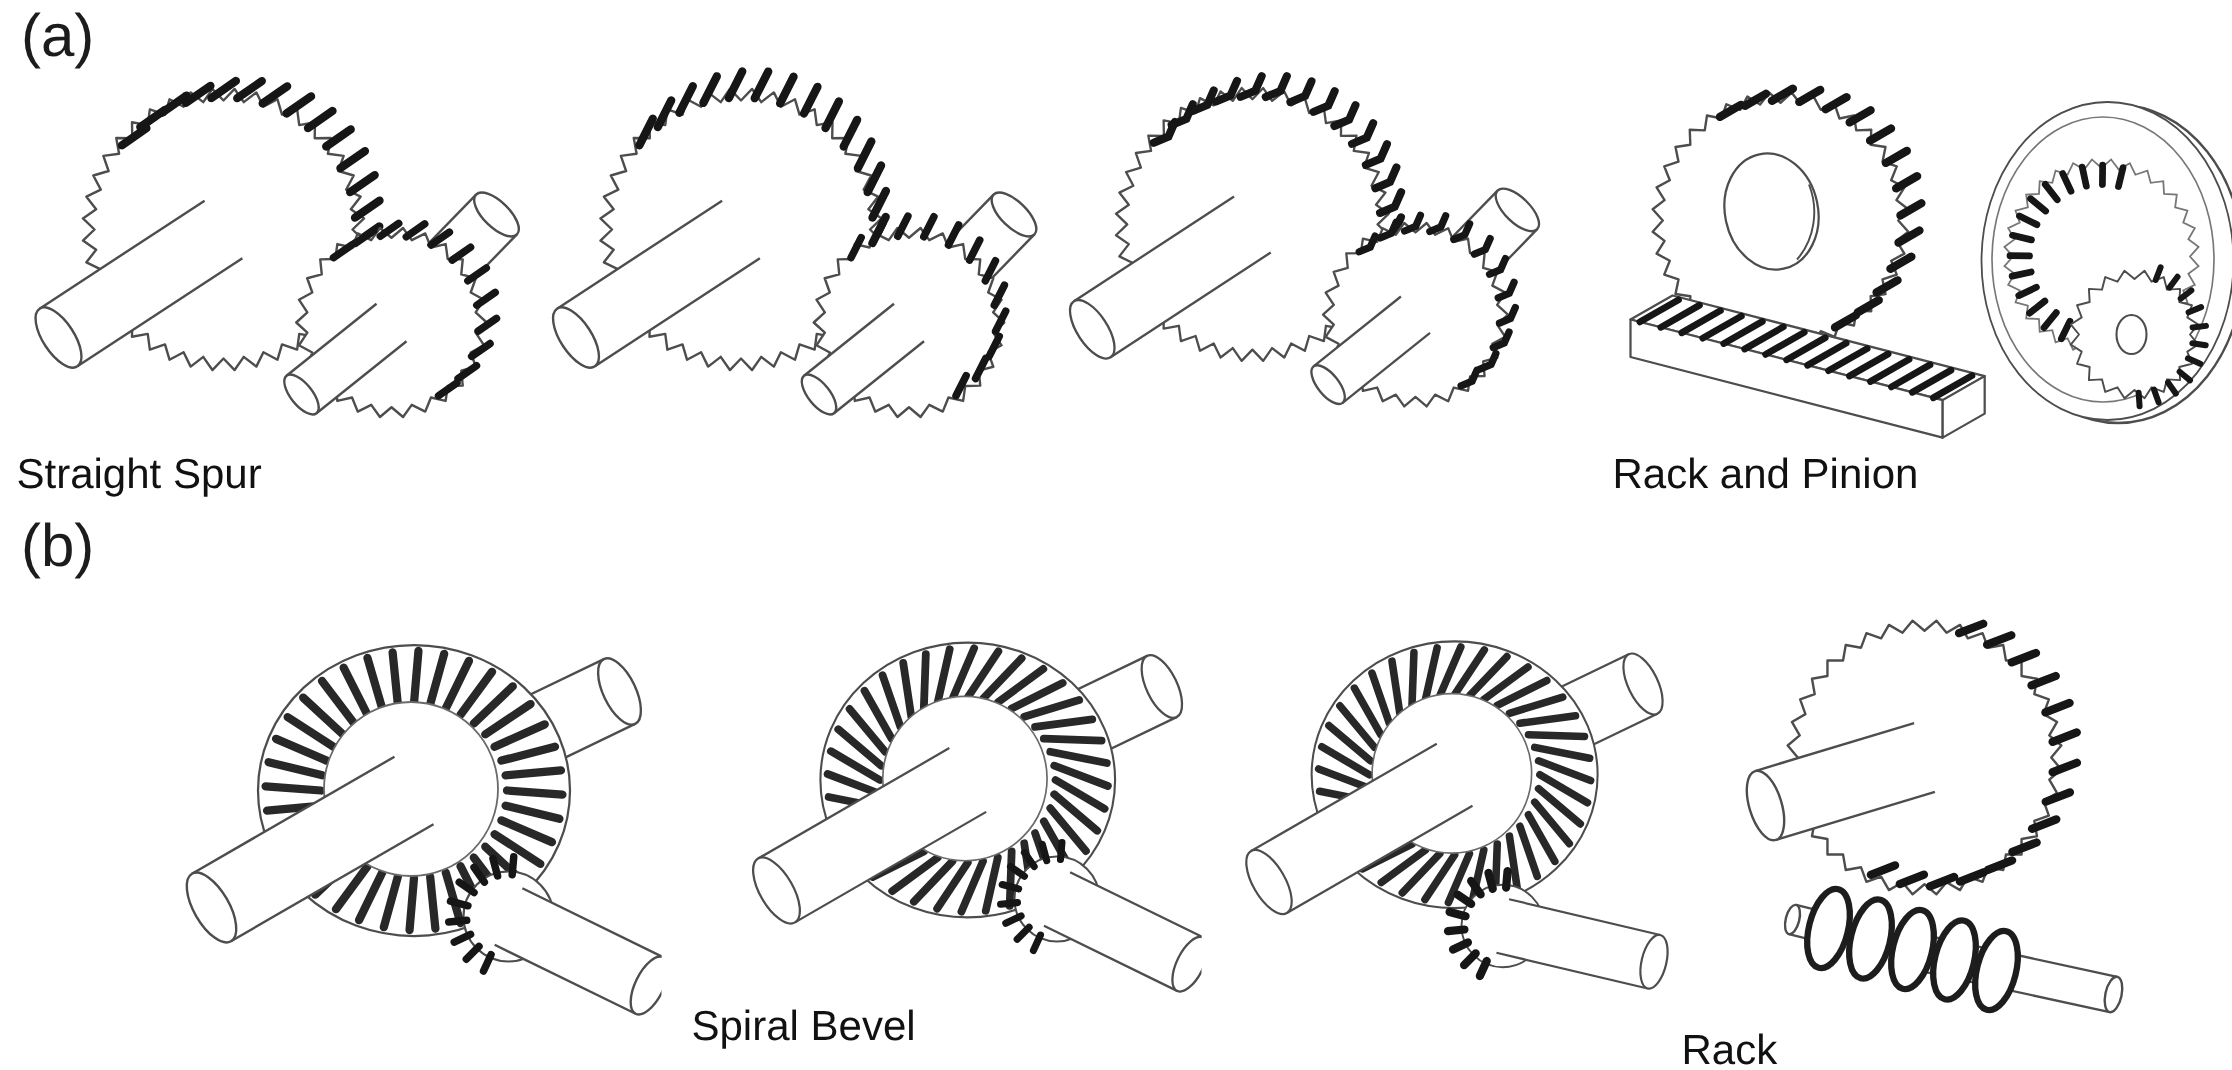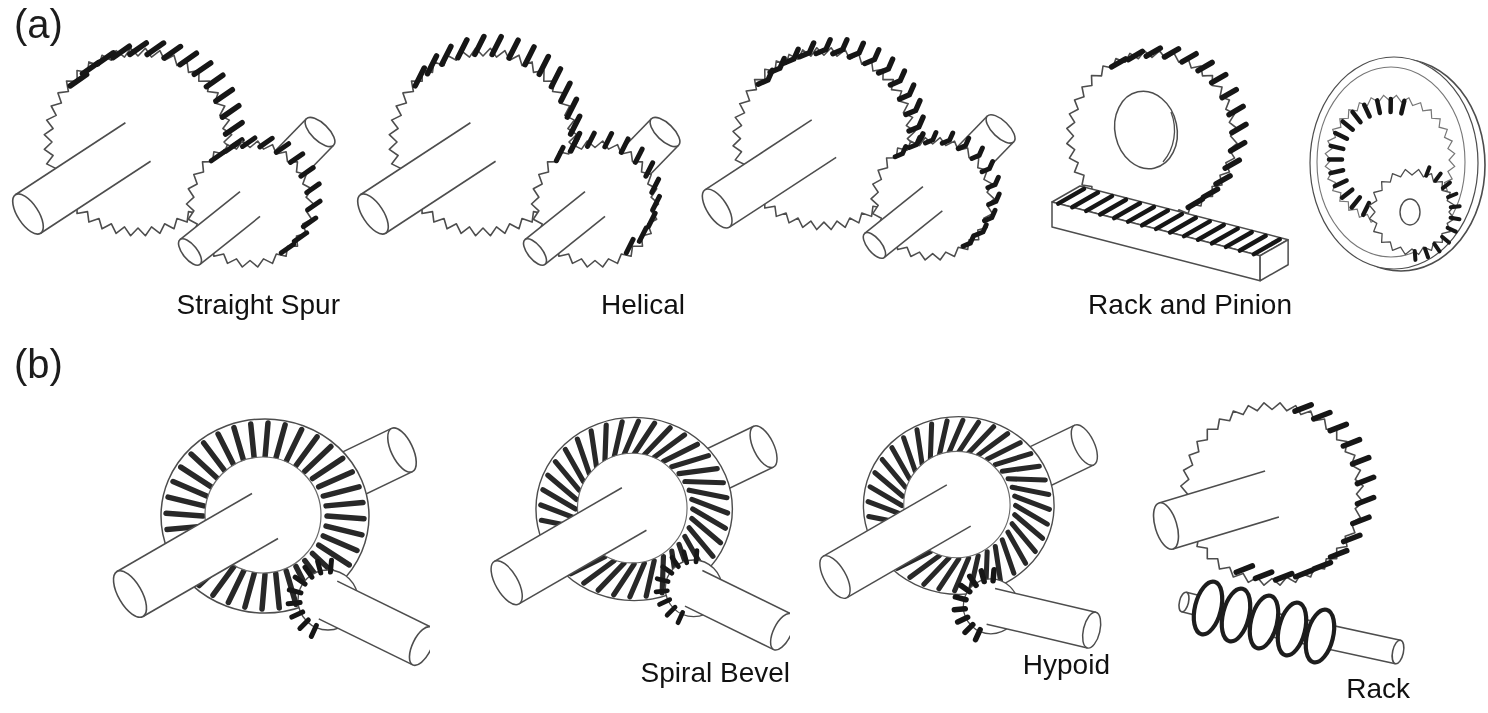--- a/index.html
+++ b/index.html
@@ -1,19 +1,19 @@
 <!DOCTYPE html>
 <html><head>
 <meta charset="utf-8">
 <style>
   html,body{margin:0;padding:0;background:#fff;}
   .page{position:relative;width:1488px;height:713px;background:#fff;overflow:hidden;
         font-family:"Liberation Sans",sans-serif;}
   .row-label{position:absolute;font-size:40px;color:#1c1c1c;line-height:1;}
-  .panel{position:absolute;margin:0;padding:0;text-align:right;}
+  .panel{position:absolute;margin:11px;padding:0;text-align:left;}
   .art{display:block;width:100%;}
   .cap{font-size:28px;color:#111;line-height:1.1;white-space:nowrap;}
 </style>
 </head>
 <body>
 
 <div class="page">
 
   <div class="row-label" style="left:14px;top:4px">(a)</div>
   <div class="row-label" style="left:14px;top:344px">(b)</div>
@@ -124,21 +124,20 @@
           <line x1="294.3608468625003" y1="213.3646258597861" x2="301.1108468625003" y2="200.0146258597861" stroke="#161616" stroke-width="5" stroke-linecap="round"></line>
           <line x1="281.3375337403521" y1="224.805317118858" x2="288.0875337403521" y2="211.455317118858" stroke="#161616" stroke-width="5" stroke-linecap="round"></line>
         </g>
         <g>
           <path d="M240.00487923912922,163.50609904891152 L180.00487923912922,211.50609904891152 L199.99512076087078,236.49390095108848 L259.9951207608708,188.49390095108848 Z" fill="#fff"></path>
           <line x1="240.00487923912922" y1="163.50609904891152" x2="180.00487923912922" y2="211.50609904891152" stroke="#4d4d4d" stroke-width="1.6"></line>
           <line x1="259.9951207608708" y1="188.49390095108848" x2="199.99512076087078" y2="236.49390095108848" stroke="#4d4d4d" stroke-width="1.6"></line>
           <ellipse cx="190" cy="224" rx="7.2" ry="16" transform="rotate(141.34019174590992 190 224)" fill="#fff" stroke="#4d4d4d" stroke-width="1.6"></ellipse>
         </g>
       </svg>
-    <figcaption class="cap">Helical</figcaption>
   </figure>
 
   <figure class="panel" style="left:690px;top:28px;width:330px">
     <svg class="art" viewBox="0 0 340 262">
         <g>
           <path d="M138.0,28.0L145.4,20.3L151.5,29.1L159.9,22.6L164.6,32.2L174.0,27.2L177.0,37.4L187.1,33.9L188.5,44.4L199.0,42.5L198.8,53.2L209.5,53.0L207.6,63.5L218.1,64.9L214.6,75.0L224.8,78.0L219.8,87.4L229.4,92.1L222.9,100.5L231.7,106.6L224.0,114.0L231.7,121.4L222.9,127.5L229.4,135.9L219.8,140.6L224.8,150.0L214.6,153.0L218.1,163.1L207.6,164.5L209.5,175.0L198.8,174.8L199.0,185.5L188.5,183.6L187.1,194.1L177.0,190.6L174.0,200.8L164.6,195.8L159.9,205.4L151.5,198.9L145.4,207.7L138.0,200.0L130.6,207.7L124.5,198.9L116.1,205.4L111.4,195.8L102.0,200.8L99.0,190.6L88.9,194.1L87.5,183.6L77.0,185.5L77.2,174.8L66.5,175.0L68.4,164.5L57.9,163.1L61.4,153.0L51.2,150.0L56.2,140.6L46.6,135.9L53.1,127.5L44.3,121.4L52.0,114.0L44.3,106.6L53.1,100.5L46.6,92.1L56.2,87.4L51.2,78.0L61.4,75.0L57.9,64.9L68.4,63.5L66.5,53.0L77.2,53.2L77.0,42.5L87.5,44.4L88.9,33.9L99.0,37.4L102.0,27.2L111.4,32.2L116.1,22.6L124.5,29.1L130.6,20.3L138.0,28.0Z" fill="#fff" stroke="#4d4d4d" stroke-width="1.6" stroke-linejoin="round"></path>
           <path d="M70.21964964383695,57.87670621216368 l10.108958418332511,-4.2538288278237335 l4.396783189372579,-10.047606560054524" fill="none" stroke="#161616" stroke-width="5.5" stroke-linecap="round"></path>
           <path d="M82.4927939254554,45.714202986286836 l10.108958418332511,-4.2538288278237335 l4.396783189372579,-10.047606560054524" fill="none" stroke="#161616" stroke-width="5.5" stroke-linecap="round"></path>
           <path d="M96.90592274202481,36.1843408155173 l10.108958418332511,-4.2538288278237335 l4.396783189372579,-10.047606560054524" fill="none" stroke="#161616" stroke-width="5.5" stroke-linecap="round"></path>
           <path d="M112.90336278643817,29.65452708905555 l10.108958418332511,-4.2538288278237335 l4.396783189372579,-10.047606560054524" fill="none" stroke="#161616" stroke-width="5.5" stroke-linecap="round"></path>
@@ -184,21 +183,21 @@
         </g>
         <g>
           <path d="M240.00487923912922,163.50609904891152 L180.00487923912922,211.50609904891152 L199.99512076087078,236.49390095108848 L259.9951207608708,188.49390095108848 Z" fill="#fff"></path>
           <line x1="240.00487923912922" y1="163.50609904891152" x2="180.00487923912922" y2="211.50609904891152" stroke="#4d4d4d" stroke-width="1.6"></line>
           <line x1="259.9951207608708" y1="188.49390095108848" x2="199.99512076087078" y2="236.49390095108848" stroke="#4d4d4d" stroke-width="1.6"></line>
           <ellipse cx="190" cy="224" rx="7.2" ry="16" transform="rotate(141.34019174590992 190 224)" fill="#fff" stroke="#4d4d4d" stroke-width="1.6"></ellipse>
         </g>
       </svg>
   </figure>
 
-  <figure class="panel" style="left:1040px;top:28px;width:252px">
+  <figure class="panel" style="left:1064px;top:28px;width:252px">
     <svg class="art" viewBox="0 0 252 262">
         <g>
           <path d="M112.0,29.5L119.5,22.8L125.6,30.7L134.1,25.4L138.8,34.2L148.1,30.5L151.3,40.0L161.0,38.0L162.5,47.9L172.5,47.5L172.1,57.5L182.0,59.0L180.0,68.8L189.5,71.9L185.8,81.2L194.6,85.9L189.3,94.4L197.2,100.5L190.5,108.0L197.2,115.5L189.3,121.6L194.6,130.1L185.8,134.8L189.5,144.1L180.0,147.3L182.0,157.0L172.1,158.5L172.5,168.5L162.5,168.1L161.0,178.0L151.3,176.0L148.1,185.5L138.8,181.8L134.1,190.6L125.6,185.3L119.5,193.2L112.0,186.5L104.5,193.2L98.4,185.3L89.9,190.6L85.2,181.8L75.9,185.5L72.7,176.0L63.0,178.0L61.5,168.1L51.5,168.5L51.9,158.5L42.0,157.0L44.0,147.3L34.5,144.1L38.2,134.8L29.4,130.1L34.7,121.6L26.8,115.5L33.5,108.0L26.8,100.5L34.7,94.4L29.4,85.9L38.2,81.2L34.5,71.9L44.0,68.8L42.0,59.0L51.9,57.5L51.5,47.5L61.5,47.9L63.0,38.0L72.7,40.0L75.9,30.5L85.2,34.2L89.9,25.4L98.4,30.7L104.5,22.8L112.0,29.5Z" fill="#fff" stroke="#4d4d4d" stroke-width="1.6" stroke-linejoin="round"></path>
           <line x1="71.6123116320114" y1="38.9432506680901" x2="85.6523116320114" y2="30.8432506680901" stroke="#161616" stroke-width="5.5" stroke-linecap="round"></line>
           <line x1="88.31006768599406" y1="31.588043429330924" x2="102.35006768599406" y2="23.488043429330922" stroke="#161616" stroke-width="5.5" stroke-linecap="round"></line>
           <line x1="106.2401226812519" y1="28.20762058145546" x2="120.28012268125191" y2="20.107620581455457" stroke="#161616" stroke-width="5.5" stroke-linecap="round"></line>
           <line x1="124.46979401258395" y1="28.97782439540326" x2="138.50979401258394" y2="20.87782439540326" stroke="#161616" stroke-width="5.5" stroke-linecap="round"></line>
           <line x1="142.05081368227565" y1="33.858590537856955" x2="156.09081368227564" y2="25.758590537856954" stroke="#161616" stroke-width="5.5" stroke-linecap="round"></line>
           <line x1="158.0686551463786" y1="42.59603213103931" x2="172.1086551463786" y2="34.49603213103931" stroke="#161616" stroke-width="5.5" stroke-linecap="round"></line>
           <line x1="171.69010500368537" y1="54.73564639790495" x2="185.73010500368537" y2="46.63564639790495" stroke="#161616" stroke-width="5.5" stroke-linecap="round"></line>
@@ -501,21 +500,20 @@
           <line x1="222.73712192189043" y1="208.95835430262213" x2="219.62445988841492" y2="197.36907757517446" stroke="#161616" stroke-width="6" stroke-linecap="round"></line>
           <line x1="232.4499715363045" y1="208.10739095259646" x2="233.49995933757785" y2="196.15341564656637" stroke="#161616" stroke-width="6" stroke-linecap="round"></line>
         </g>
         <g>
           <path d="M225.3994909214206,255.4636922555282 L335.3994909214206,281.4636922555282 L344.6005090785794,242.5363077444718 L234.6005090785794,216.5363077444718 Z" fill="#fff"></path>
           <line x1="225.3994909214206" y1="255.4636922555282" x2="335.3994909214206" y2="281.4636922555282" stroke="#4d4d4d" stroke-width="1.6"></line>
           <line x1="234.6005090785794" y1="216.5363077444718" x2="344.6005090785794" y2="242.5363077444718" stroke="#4d4d4d" stroke-width="1.6"></line>
           <ellipse cx="340" cy="262" rx="9" ry="20" transform="rotate(13.29857033049428 340 262)" fill="#fff" stroke="#4d4d4d" stroke-width="1.6"></ellipse>
         </g>
       </svg>
-    <figcaption class="cap">Hypoid</figcaption>
   </figure>
 
   <figure class="panel" style="left:1110px;top:390px;width:300px">
     <svg class="art" viewBox="0 0 300 284">
         <g>
           <path d="M162.0,19.5L170.0,12.8L176.7,20.8L185.7,15.6L190.9,24.6L200.7,21.1L204.3,30.8L214.5,29.0L216.3,39.3L226.7,39.3L226.7,49.7L237.0,51.5L235.2,61.8L244.9,65.3L241.4,75.1L250.4,80.3L245.2,89.3L253.2,96.0L246.5,104.0L253.2,112.0L245.2,118.7L250.4,127.7L241.4,132.9L244.9,142.7L235.2,146.3L237.0,156.5L226.7,158.3L226.7,168.7L216.3,168.7L214.5,179.0L204.3,177.2L200.7,186.9L190.9,183.4L185.7,192.4L176.7,187.2L170.0,195.2L162.0,188.5L154.0,195.2L147.3,187.2L138.3,192.4L133.1,183.4L123.3,186.9L119.7,177.2L109.5,179.0L107.7,168.7L97.3,168.7L97.3,158.3L87.0,156.5L88.8,146.3L79.1,142.7L82.6,132.9L73.6,127.7L78.8,118.7L70.8,112.0L77.5,104.0L70.8,96.0L78.8,89.3L73.6,80.3L82.6,75.1L79.1,65.3L88.8,61.7L87.0,51.5L97.3,49.7L97.3,39.3L107.7,39.3L109.5,29.0L119.7,30.8L123.3,21.1L133.1,24.6L138.3,15.6L147.3,20.8L154.0,12.8L162.0,19.5Z" fill="#fff" stroke="#4d4d4d" stroke-width="1.6" stroke-linejoin="round"></path>
           <line x1="185.0048992617145" y1="21.13399605412141" x2="201.2048992617145" y2="14.83399605412141" stroke="#161616" stroke-width="5.5" stroke-linecap="round"></line>
           <line x1="203.72108860933173" y1="28.79793377005994" x2="219.92108860933172" y2="22.49793377005994" stroke="#161616" stroke-width="5.5" stroke-linecap="round"></line>
           <line x1="220.12991625139028" y1="40.620880121239054" x2="236.32991625139027" y2="34.32088012123906" stroke="#161616" stroke-width="5.5" stroke-linecap="round"></line>
           <line x1="233.32390106032614" y1="55.94897360579267" x2="249.52390106032612" y2="49.648973605792676" stroke="#161616" stroke-width="5.5" stroke-linecap="round"></line>

